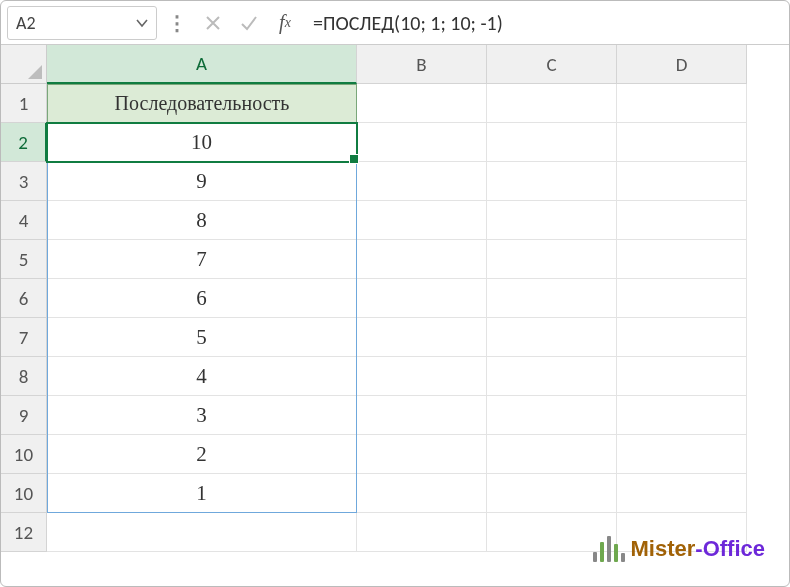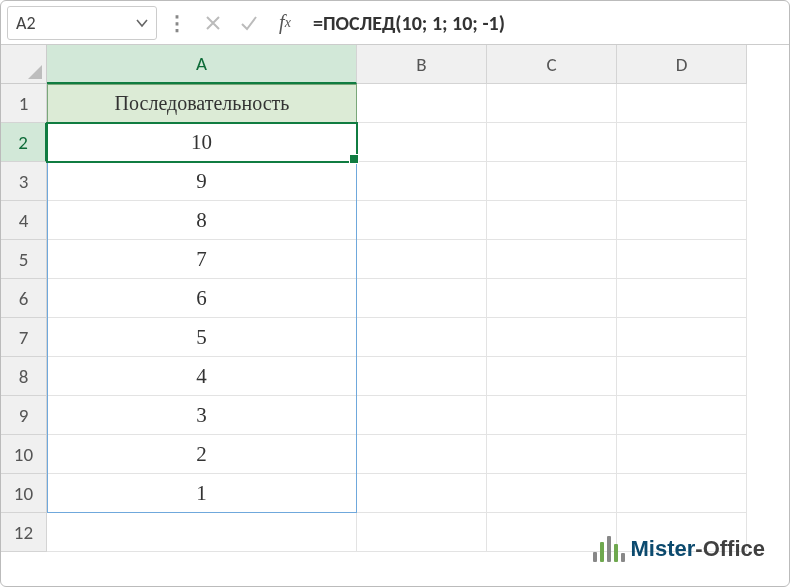--- a/index.html
+++ b/index.html
@@ -61,21 +61,20 @@
   }
   .formula-input {
     flex: 1;
     height: 34px;
     border: none;
     font-size: 20px;
     padding: 0 8px;
     color: #333;
     outline: none;
     font-family: Calibri, Arial, sans-serif;
-    font-weight: bold;
   }
   .grid {
     position: relative;
     display: grid;
     grid-template-columns: 46px 310px 130px 130px 130px;
     grid-auto-rows: 39px;
   }
   .corner {
     border-right: 1px solid #ccc;
     border-bottom: 1px solid #ccc;
@@ -146,22 +145,22 @@
     right: 24px;
     bottom: 24px;
     display: flex;
     align-items: center;
     gap: 6px;
     font-family: Arial, sans-serif;
     font-size: 22px;
     font-weight: bold;
     z-index: 5;
   }
-  .watermark .off { color: #0c4a6e; }
-  .watermark .green { color: #404040; }
+  .watermark .off { color: #a16207; }
+  .watermark .green { color: #6d28d9; }
   .bars { display: flex; gap: 3px; align-items: flex-end; height: 26px;}
   .bars span { width: 4px; background: #6fa84f; display: inline-block; border-radius: 1px;}
   .bars span.g { background: #888; }
 </style>
 </head>
 <body>
 
 <div class="formula-bar">
   <div class="namebox">
     <span>A2</span>

